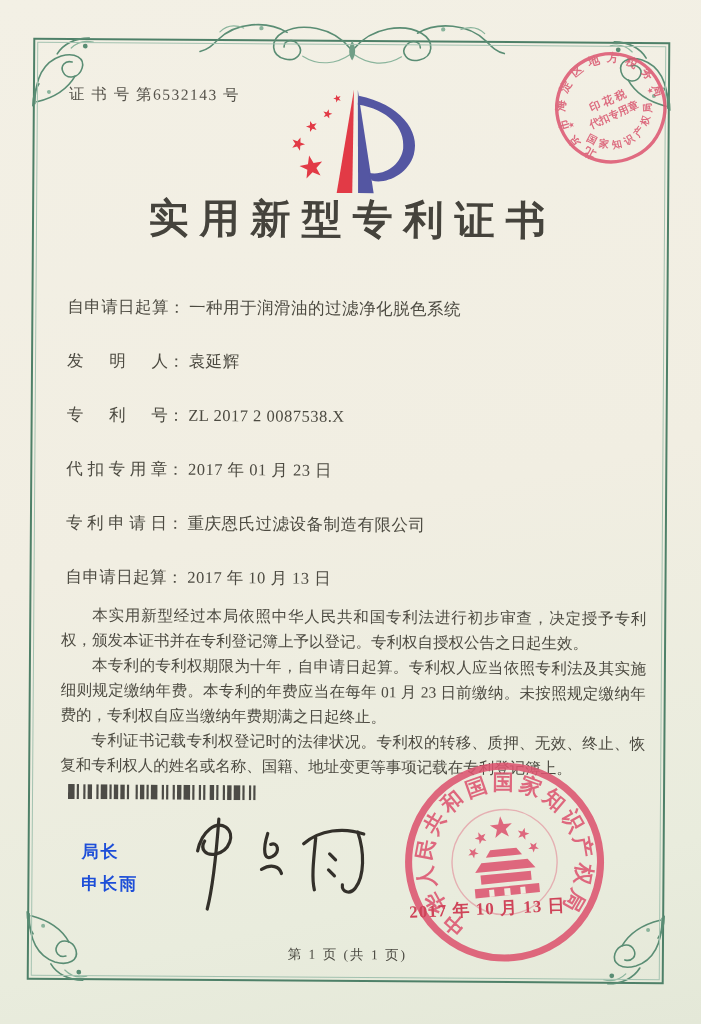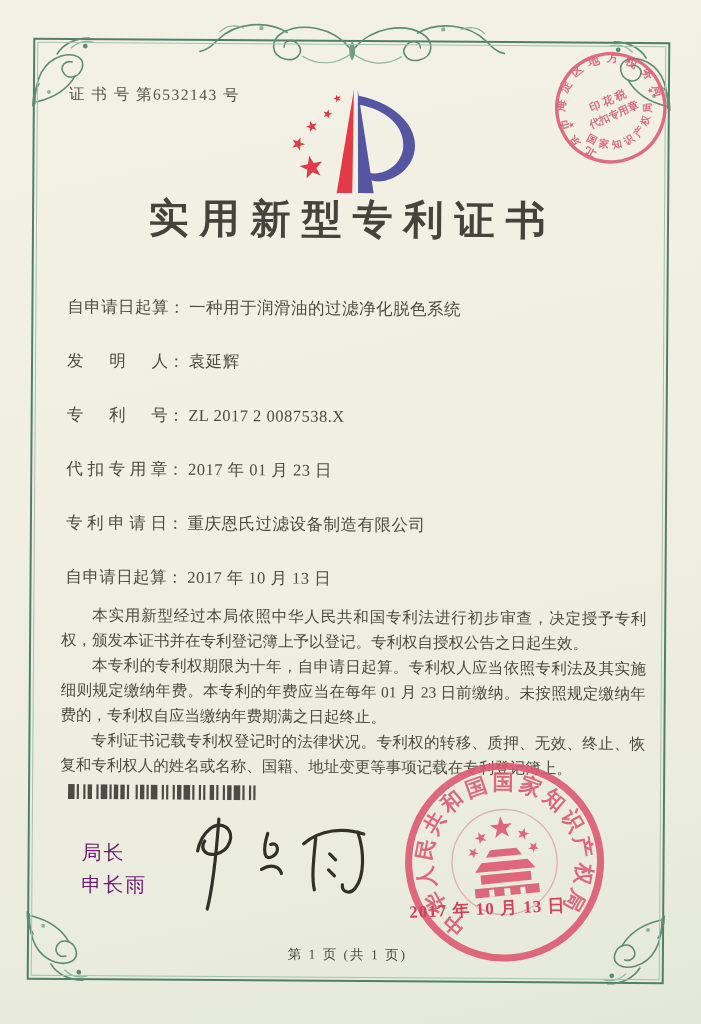--- a/index.html
+++ b/index.html
@@ -39,21 +39,21 @@
   .f-label{display:inline-block;width:101px;text-align:justify;text-align-last:justify;}
   .f-colon{display:inline-block;}
   .f-value{letter-spacing:.5px;}
   
   .body-text{position:absolute;left:62px;right:54px;top:604px;font-size:15.5px;line-height:25px;
     text-align:justify;color:#4c4a41;}
   .body-text p{margin:0;text-indent:2em;}
   
   .barcode{position:absolute;left:70px;top:786px;width:194px;height:15px;}
   .barcode svg{width:100%;height:100%;}
-  .commissioner{position:absolute;left:84px;top:838px;font-size:20px;line-height:32px;color:#701a75;letter-spacing:2px;}
+  .commissioner{position:absolute;left:84px;top:838px;font-size:17px;line-height:32px;color:#1d4ed8;letter-spacing:2px;font-weight:bold;}
   .signature{position:absolute;left:172px;top:808px;width:220px;height:110px;}
   .grant-seal{position:absolute;left:406px;top:760px;width:202px;height:202px;opacity:.88;}
   .seal-date{position:absolute;left:412px;top:896px;width:170px;font-size:17px;font-weight:600;
     color:#cf4459;letter-spacing:1px;transform:rotate(-3deg);}
   .footer{position:absolute;left:0;right:0;top:946px;text-align:center;font-size:13.5px;
     letter-spacing:2px;color:#4b4a42;}
   .greenline{stroke:#5a8d74;fill:none;stroke-width:1.6;stroke-linecap:round;}
   .greenlight{stroke:#8ab49c;fill:none;stroke-width:1.2;stroke-linecap:round;}
 </style>
 </head>

